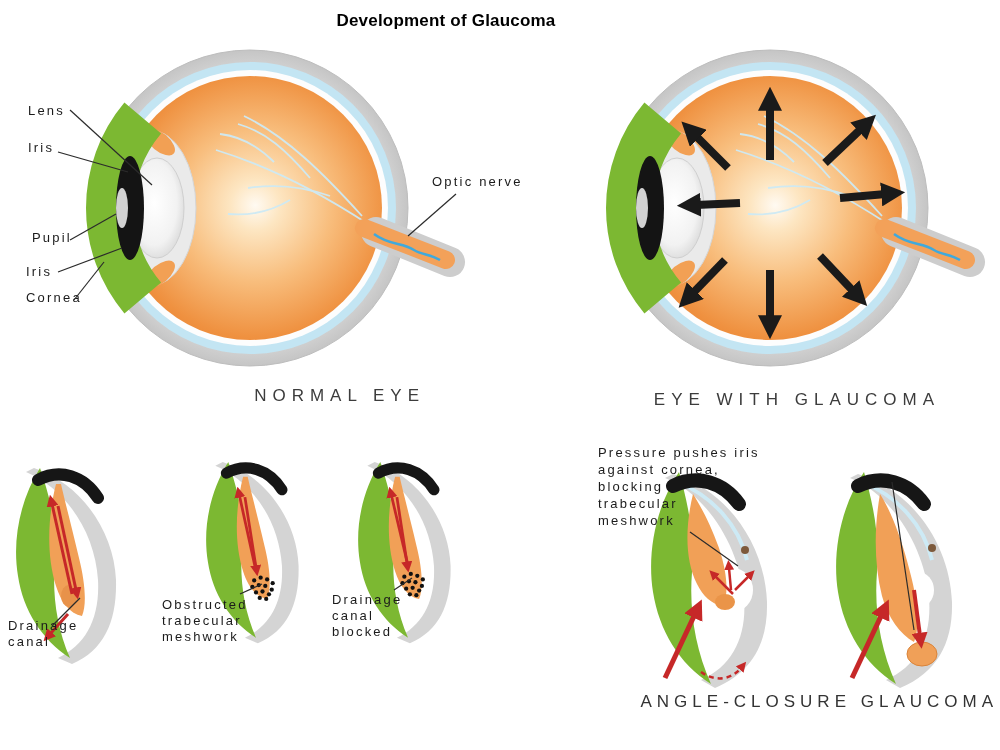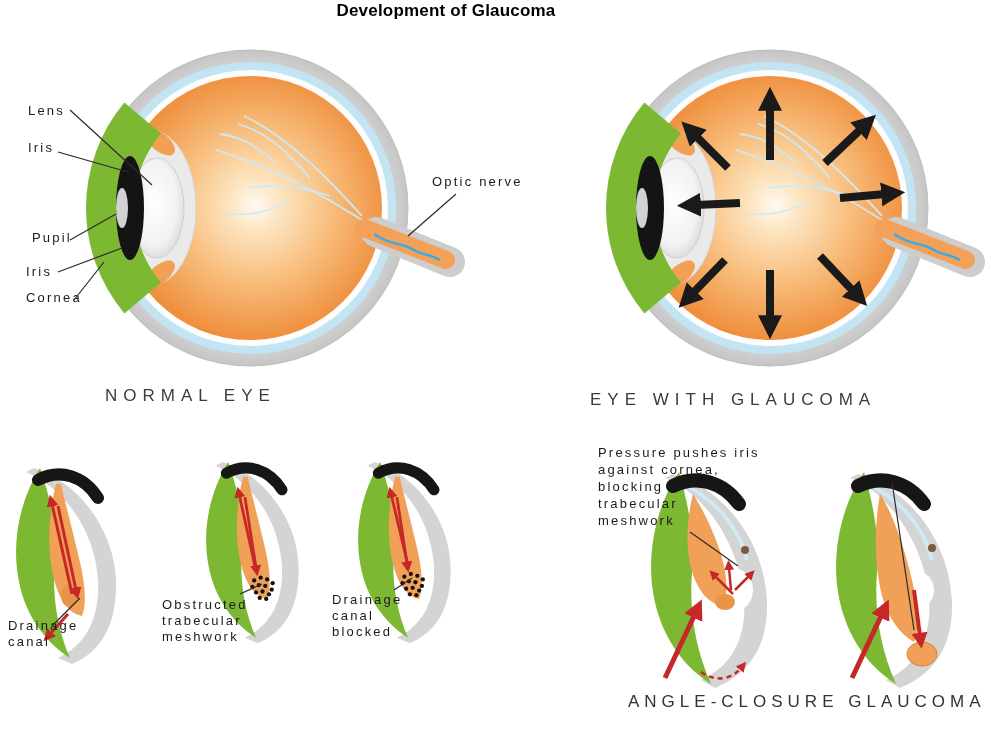--- a/index.html
+++ b/index.html
@@ -1,24 +1,24 @@
 <!DOCTYPE html>
 <html><head>
 <meta charset="utf-8">
 <style>
   * { margin:0; padding:0; box-sizing:border-box; }
   html,body { background:#ffffff; }
   body { font-family:"Liberation Sans","DejaVu Sans",sans-serif; }
   .canvas { position:relative; width:1000px; height:750px; background:#fff; overflow:hidden; }
   .abs { position:absolute; }
-  .title { left:0; top:1px; width:892px; text-align:center; font-size:17px; font-weight:bold; color:#000; letter-spacing:0.2px; }
+  .title { left:0; top:11px; width:892px; text-align:center; font-size:17px; font-weight:bold; color:#000; letter-spacing:0.2px; }
   .lbl { font-size:13px; letter-spacing:2.2px; color:#1b1b1b; line-height:16px; white-space:nowrap; }
   .cap { font-size:17px; letter-spacing:6px; color:#3c3c3c; white-space:nowrap; }
   .cap2 { font-size:17px; letter-spacing:4px; color:#333; white-space:nowrap; }
-  .center { text-align:left; }
+  .center { text-align:right; }
   svg { display:block; }
   .overlay { pointer-events:none; }
 </style>
 </head>
 <body>
 
 <div class="canvas">
 
   <svg class="abs" style="width:0;height:0" aria-hidden="true">
     <defs>

